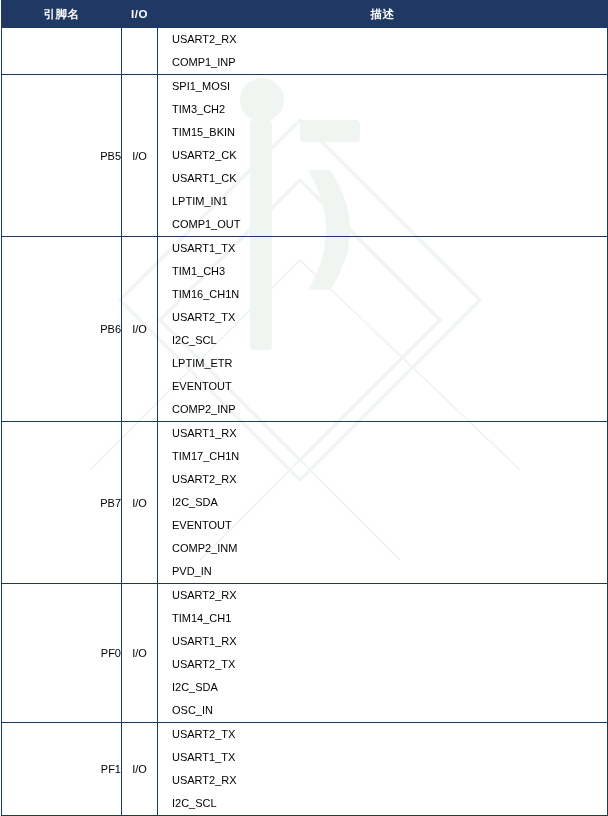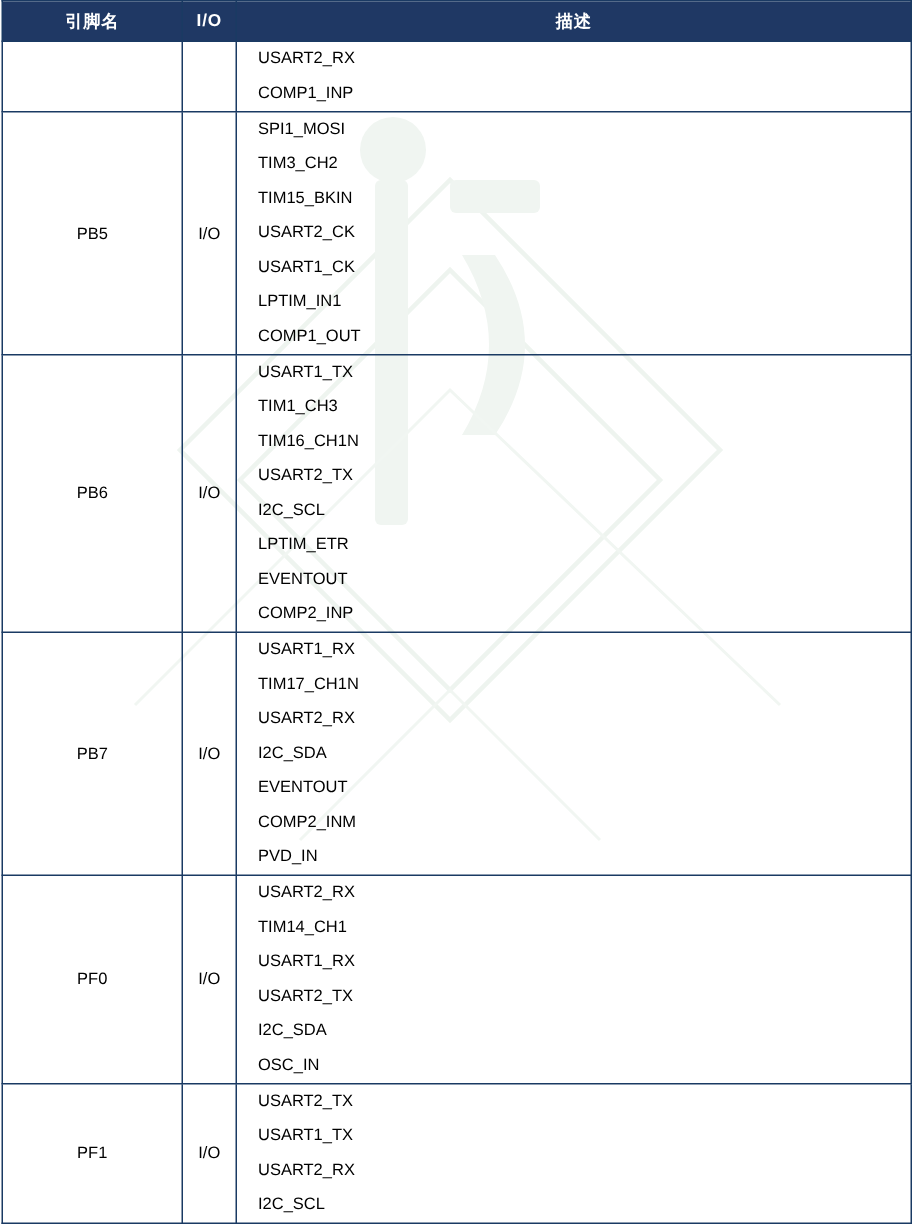--- a/index.html
+++ b/index.html
@@ -56,21 +56,21 @@
     text-align: center;
     letter-spacing: 0.5px;
     margin-top: 23px;
   }
 
   col.c-name { width: 120px; }
   col.c-io   { width: 36px; }
   col.c-desc { width: 450px; }
 
   td.pin-name {
-    text-align: center;
+    text-align: right;
     font-size: 11px;
     color: #000000;
   }
   td.pin-io {
     text-align: center;
     font-size: 11px;
     color: #000000;
   }
   td.pin-desc {
     padding: 0;

